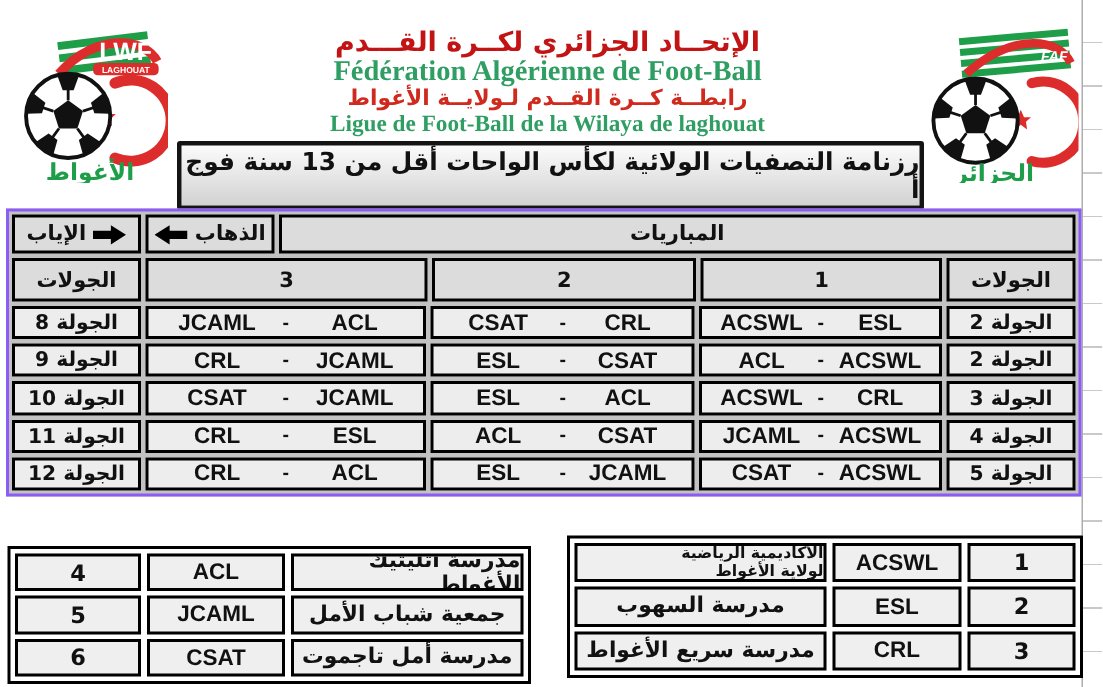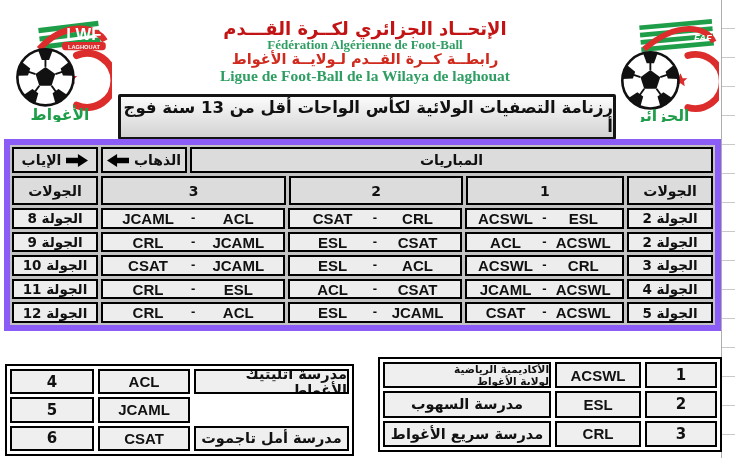--- a/index.html
+++ b/index.html
@@ -8,30 +8,30 @@
   
   .grid-gutter{position:absolute;right:0;top:0;bottom:0;width:13px;border-left:1px solid #adadad;
         background:repeating-linear-gradient(to bottom,transparent 0 28px,#c9c9c9 28px 29px);}
   
   .masthead{position:absolute;left:0;top:16px;width:735px;height:136px;}
   .logo{position:absolute;}
   .logo-left{left:8px;top:2px;}
   .logo-right{left:615px;top:2px;}
   .mast-text{position:absolute;left:115px;top:3px;width:500px;text-align:center;line-height:1.08;}
   .ar-red{color:#c21414;font-weight:bold;font-size:18px;}
-  .fr-green{color:#2f9e63;font-weight:bold;font-size:13px;font-family:"Liberation Serif",serif;}
+  .fr-green{color:#2f9e63;font-weight:bold;font-size:19px;font-family:"Liberation Serif",serif;}
   .ar-red2{color:#cf2a1d;font-weight:bold;font-size:14.5px;}
   .fr-green2{color:#2f9e63;font-weight:bold;font-size:15.5px;font-family:"Liberation Serif",serif;}
   .title-box{position:absolute;left:118px;top:78px;width:492px;height:40px;
         border:3px solid #141414;background:linear-gradient(#fbfbfb,#d2d2d2);
         display:flex;align-items:center;justify-content:center;
         font-size:16.5px;font-weight:bold;border-radius:2px;}
   
   .sched{position:absolute;left:4px;top:139px;width:717px;height:192px;box-sizing:border-box;
-        background:#c2c2c2;border:6px solid #8b5cf6;padding:2px;
+        background:#c2c2c2;border:2px solid #8b5cf6;padding:2px;
         display:flex;flex-direction:column;gap:3px;}
   .srow{display:flex;gap:3px;min-height:0;}
   .row-a{height:26px;}
   .row-b{height:29px;}
   .row-d{flex:1;}
   .cell{box-sizing:border-box;border:2px solid #000;background:#ededed;
         display:flex;align-items:center;justify-content:center;
         font-weight:bold;font-size:14px;overflow:hidden;}
   .hcell{background:#dcdcdc;}
   .wlab{width:86px;flex:none;}
@@ -260,20 +260,21 @@
 
   <section class="legend legend-left">
     <div class="lrow">
       <div class="lcell c-num-l">4</div>
       <div class="lcell c-code-l">ACL</div>
       <div class="lcell c-name" dir="rtl">مدرسة أتليتيك الأغواط</div>
     </div>
     <div class="lrow">
       <div class="lcell c-num-l">5</div>
       <div class="lcell c-code-l">JCAML</div>
+      <div class="lcell c-name" dir="rtl">جمعية شباب الأمل</div>
     </div>
     <div class="lrow">
       <div class="lcell c-num-l">6</div>
       <div class="lcell c-code-l">CSAT</div>
       <div class="lcell c-name" dir="rtl">مدرسة أمل تاجموت</div>
     </div>
   </section>
 
   <section class="legend legend-right">
     <div class="lrow">

